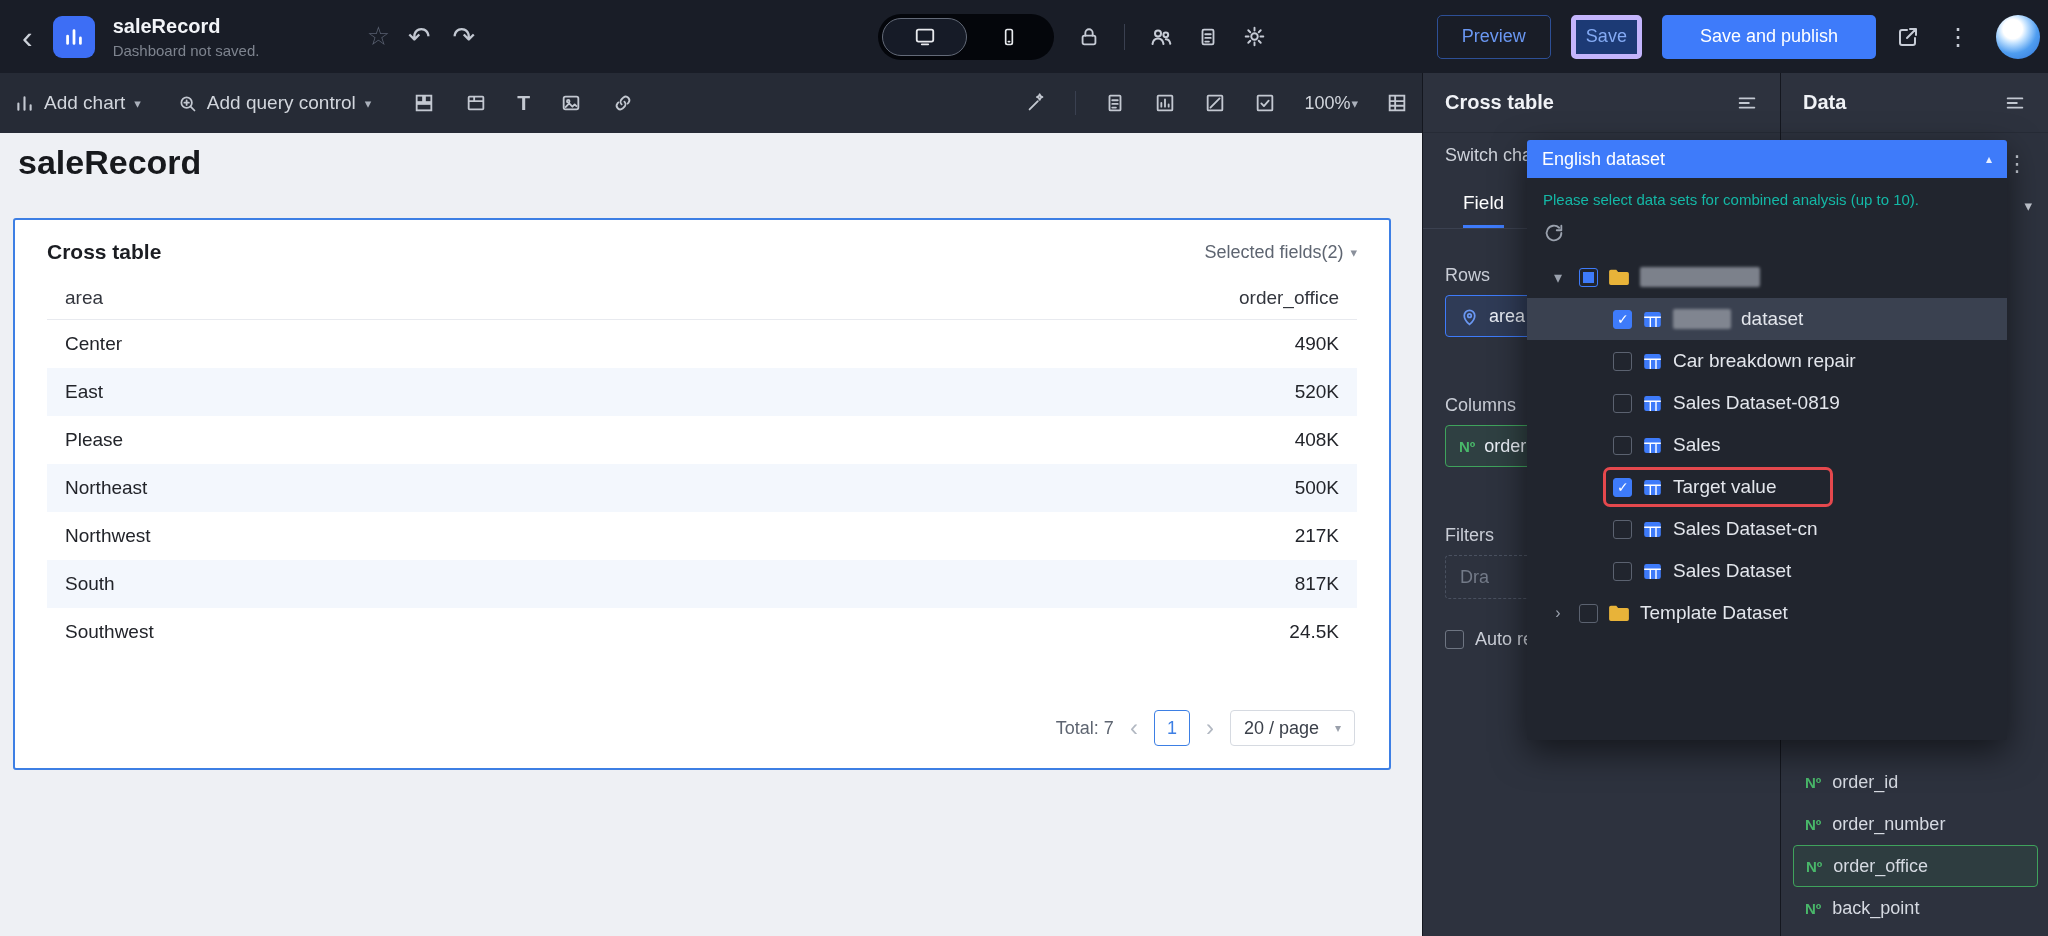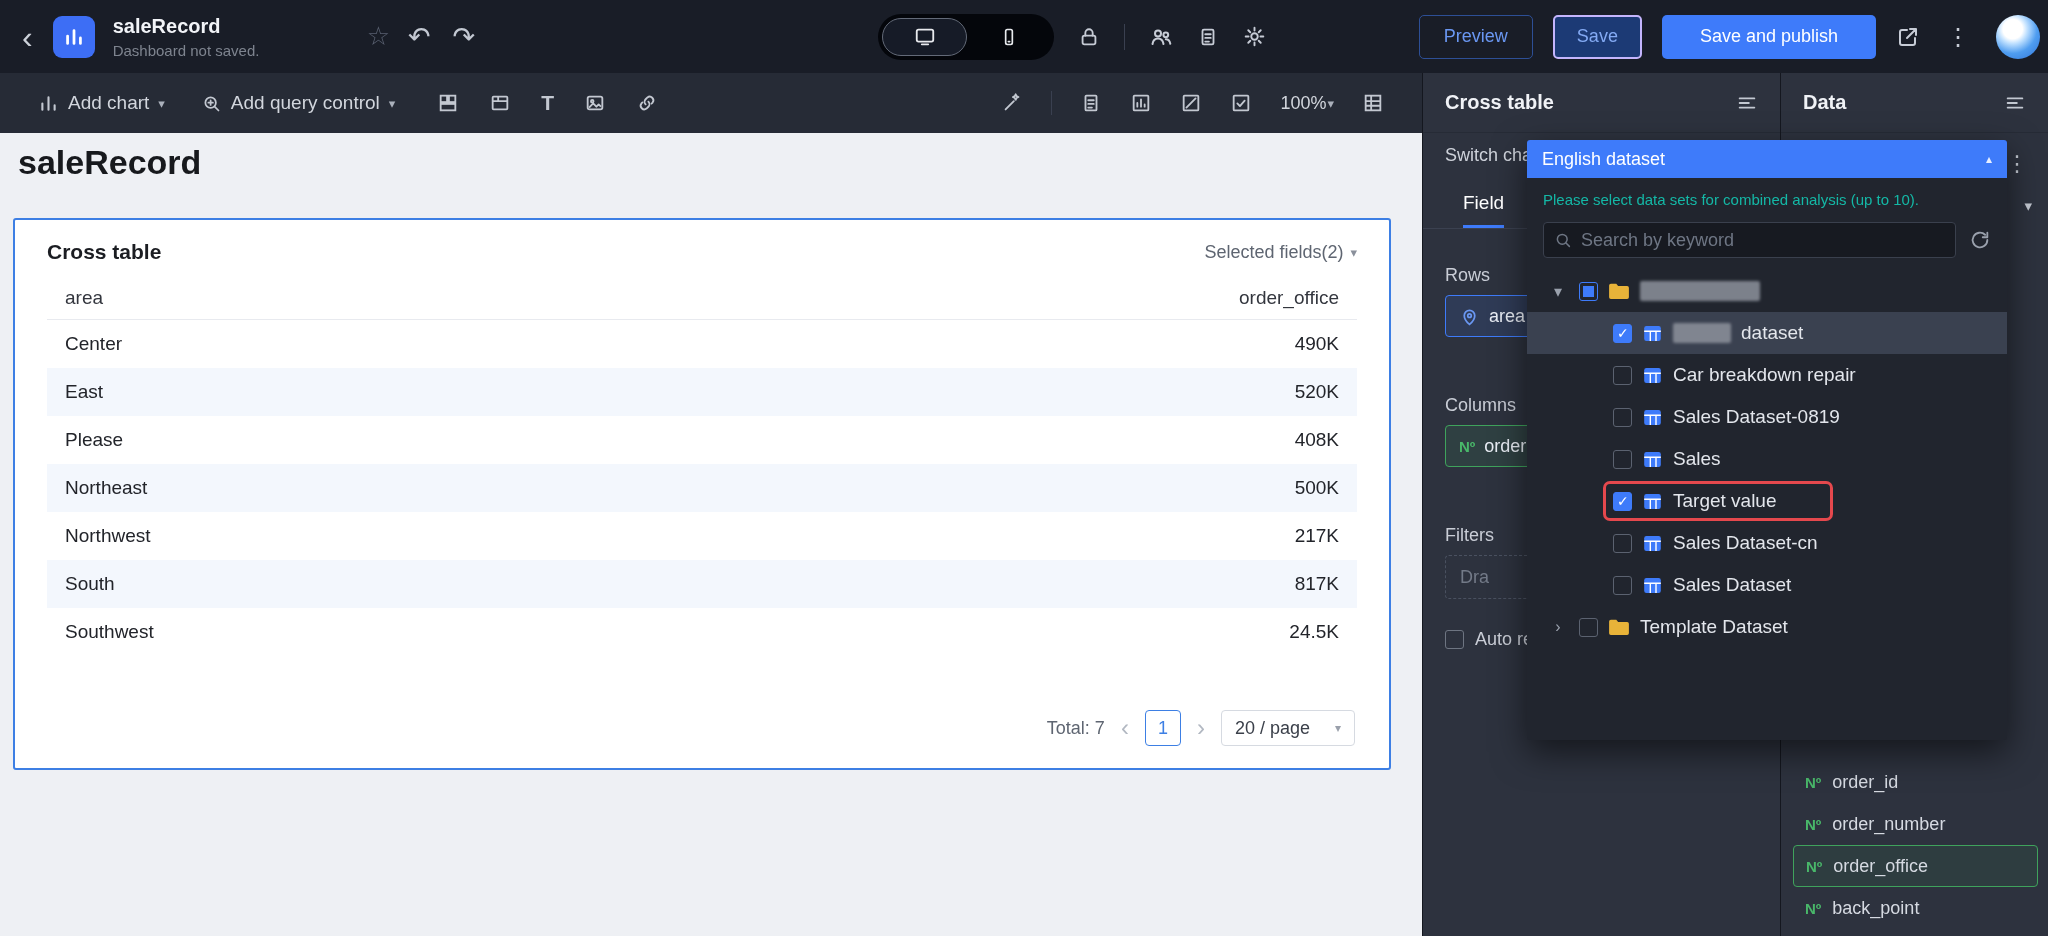--- a/index.html
+++ b/index.html
@@ -21,29 +21,29 @@
   .tb-title { color:#f2f4f8; font-size:20px; font-weight:bold; }
   .tb-subtitle { color:#7e848f; font-size:15px; margin-top:4px; }
   .star-icon { color:#596070; font-size:26px; margin-left:22px; }
   .undo-icon,.redo-icon { font-size:27px; color:#c3c8d2; padding:0 4px; }
   .device-toggle { width:176px; height:46px; background:#04060b; border-radius:23px; display:flex; align-items:center; padding:4px; }
   .device-seg { flex:1; height:38px; display:flex; align-items:center; justify-content:center; border-radius:19px; color:#e8eaee; }
   .device-seg.active { border:1px solid #636a78; background:#161b27; }
   .tb-divider { width:1px; height:26px; background:#3a4050; }
   .btn { display:flex; align-items:center; justify-content:center; border-radius:5px; font-size:18px; height:44px; cursor:pointer; }
   .btn-preview { padding:0 24px; border:1px solid #2d4f96; color:#6a97f2; background:transparent; }
-  .btn-save { padding:0 22px; background:#1c3a75; border:2px solid #c4b5fd; color:#84aaf4; }
+  .btn-save { padding:0 10px; background:#1c3a75; border:5px solid #c4b5fd; color:#84aaf4; }
   .btn-publish { padding:0 38px; background:#3e7bfa; color:#ffffff; }
   .kebab-icon { font-size:24px; color:#c7ccd6; padding:0 6px; }
   .avatar { width:44px; height:44px; border-radius:50%;
             background:radial-gradient(circle at 38% 32%, #ffffff 0 24%, #bfe0ff 36%, #4f9df0 60%, #2f72d8 100%); }
 
   
   .toolbar { position:absolute; top:73px; left:0; width:1422px; height:60px; background:#262b36;
-             display:flex; align-items:center; padding:0 38px; z-index:20; }
+             display:flex; align-items:center; padding:0 14px; z-index:20; }
   .tl-item { display:flex; align-items:center; gap:9px; color:#d2d6dd; font-size:19px; margin-right:36px; cursor:pointer; }
   .tl-caret { font-size:13px; color:#aab0bb; }
   .tl-icons { display:flex; align-items:center; gap:30px; margin-left:6px; }
   .tl-ic { color:#c3c8d1; cursor:pointer; }
   .t-glyph { font-size:21px; font-weight:bold; color:#c3c8d1; }
   .tl-right { margin-left:auto; display:flex; align-items:center; gap:28px; }
   .tl-sep { width:1px; height:24px; background:#3a4050; }
   .zoom { color:#d2d6dd; font-size:18px; display:flex; align-items:center; gap:1px; cursor:pointer; }
 
   
@@ -59,21 +59,21 @@
   .ct-row { display:flex; justify-content:space-between; align-items:center; height:48px; padding:0 18px;
             font-size:19px; color:#22242a; }
   .ct-head { height:44px; border-bottom:1px solid #e8eaef; color:#33363e; }
   .ct-row.alt { background:#f3f7fd; }
   .pagination { position:absolute; right:34px; bottom:22px; display:flex; align-items:center; gap:16px;
                 color:#5e6571; font-size:18px; }
   .page-arrow { color:#b2b8c2; font-size:24px; cursor:pointer; }
   .page-num { width:36px; height:36px; border:1px solid #3d7fe4; border-radius:4px; color:#3d7fe4;
               display:flex; align-items:center; justify-content:center; cursor:pointer; }
   .page-size { height:36px; border:1px solid #d6dae1; border-radius:4px; padding:0 13px; display:flex;
-               align-items:center; gap:25px; color:#3b404a; background:#fff; cursor:pointer; }
+               align-items:center; gap:16px; color:#3b404a; background:#fff; cursor:pointer; }
   .ps-caret { font-size:12px; color:#9aa0ab; }
 
   
   .config-panel { position:absolute; top:73px; left:1422px; width:358px; height:863px; background:#2d323e;
                   border-left:1px solid #14171f; z-index:10; }
   .data-panel { position:absolute; top:73px; left:1780px; width:268px; height:863px; background:#2d323e;
                 border-left:1px solid #14171f; z-index:10; }
   .panel-head { height:60px; display:flex; align-items:center; justify-content:space-between; padding:0 22px;
                 border-bottom:1px solid #262b36; }
   .panel-title { color:#f0f2f6; font-size:20px; font-weight:bold; }
@@ -448,27 +448,20 @@
   </aside>
 
   <div class="dataset-dialog">
     <div class="dd-header">
       <span>English dataset</span>
       <span class="up">▴</span>
     </div>
     <div class="dd-hint">Please select data sets for combined analysis (up to 10).</div>
 
     <div class="dd-search-row">
-      <div class="dd-search">
-        <svg width="18" height="18" viewBox="0 0 24 24" fill="none" stroke="#6e7684" stroke-width="2" stroke-linecap="round">
-          <circle cx="11" cy="11" r="6.5"></circle>
-            <path d="M16 16l4.5 4.5"></path>
-        </svg>
-        <input type="text" placeholder="Search by keyword" style="">
-      </div>
       <span class="dd-refresh">
         <svg width="22" height="22" viewBox="0 0 24 24" fill="none" stroke="currentColor" stroke-width="2" stroke-linecap="round" stroke-linejoin="round">
           <path d="M20 12a8 8 0 1 1-2.4-5.7"></path>
             <path d="M20 4v5h-5"></path>
         </svg>
       </span>
     </div>
 
     <div class="dd-tree">
       <div class="tree-row">

